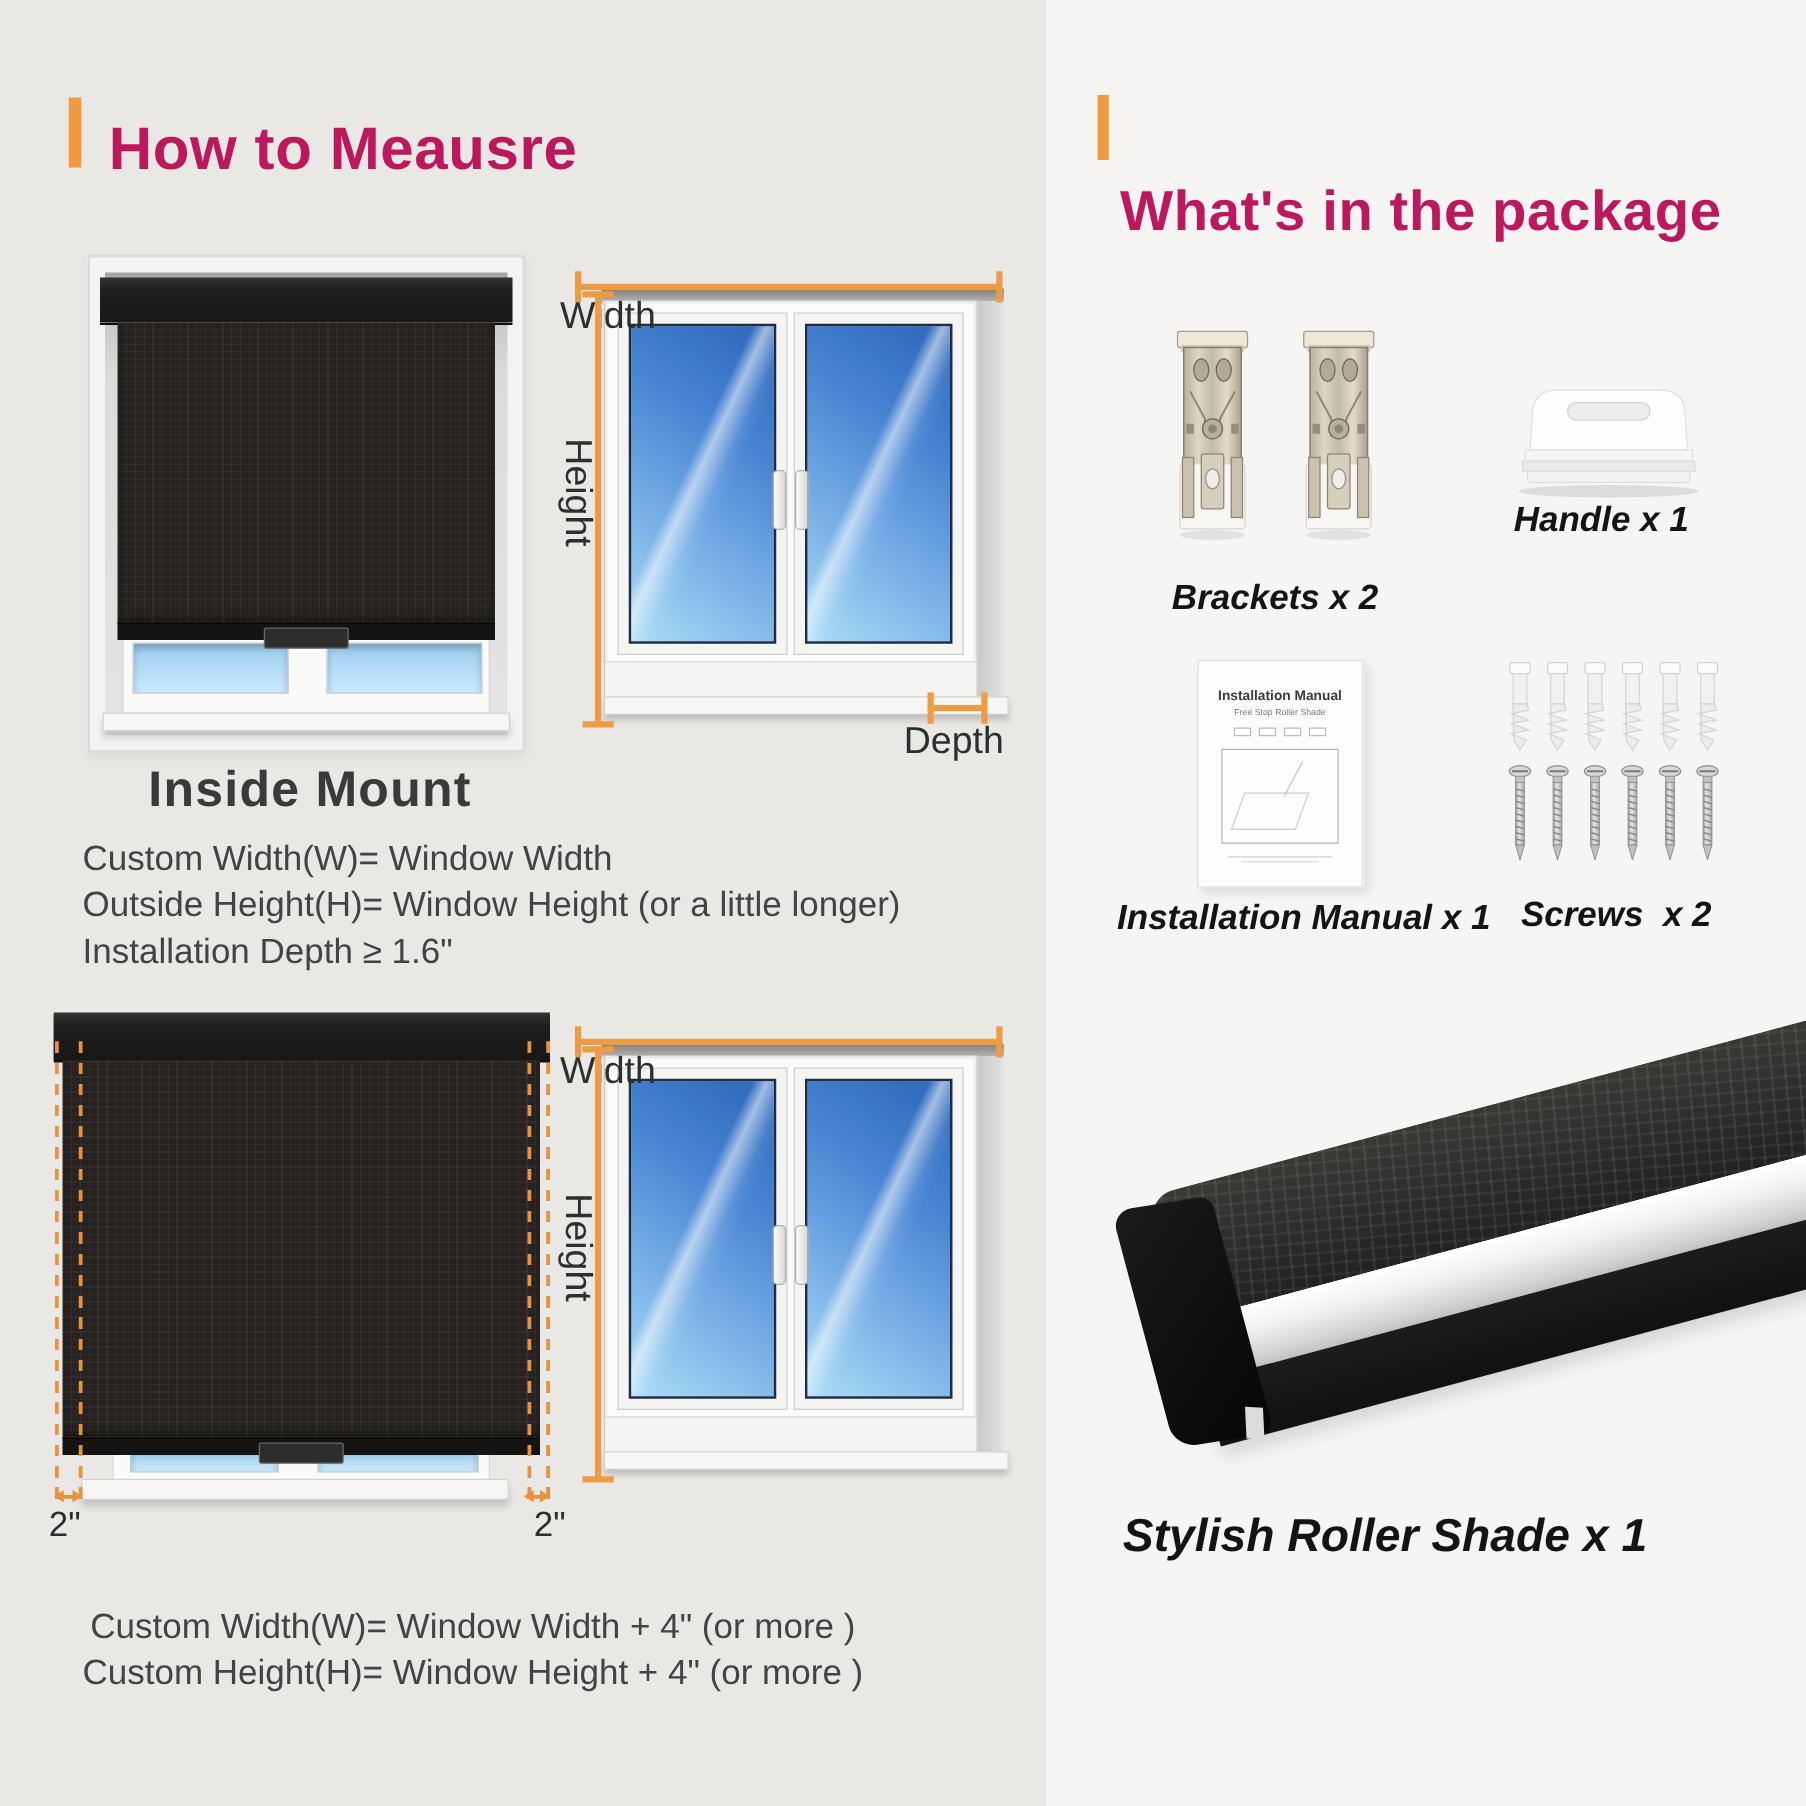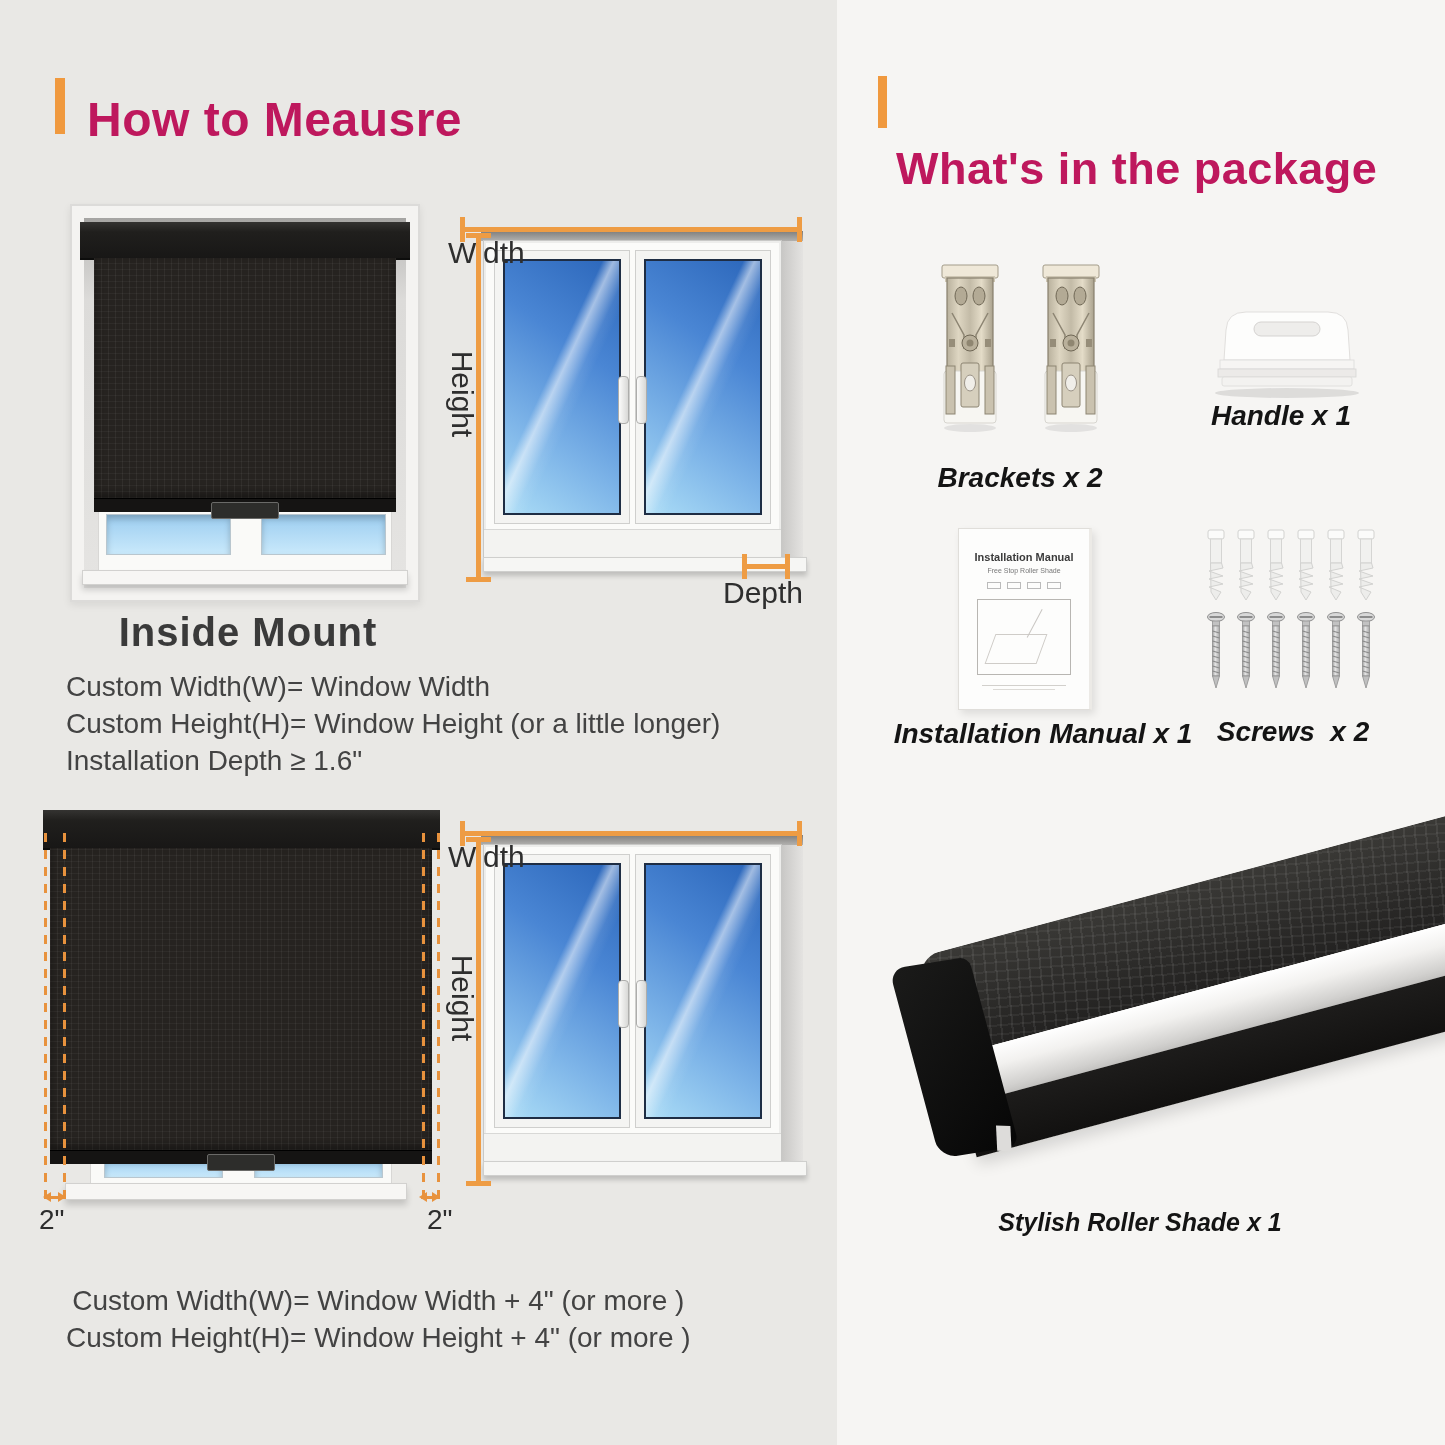--- a/index.html
+++ b/index.html
@@ -183,21 +183,21 @@
     <div class="m-label vheight">Height</div>
     <div class="m-h-line" style="left:296px;top:366px;width:44px;">
       <i class="cap-v" style="left:-2px;"></i>
       <i class="cap-v" style="right:-2px;"></i>
     </div>
     <div class="m-label hdepth">Depth</div>
   </div>
 
   <div class="specs" style="left:66px;top:668px;">
     <div>Custom Width(W)= Window Width</div>
-    <div>Custom Height(H)= Window Height (or a little longer)</div>
+    <div>Outside Height(H)= Window Height (or a little longer)</div>
     <div>Installation Depth ≥ 1.6"</div>
   </div>
 
   <div class="photo" style="left:35px;top:808px;width:430px;height:430px;">
     <div class="win-band" style="left:55px;width:300px;top:345px;height:30px;">
       <div class="pane" style="left:13px;top:4px;width:117px;height:18px;"></div>
       <div class="pane" style="left:163px;top:4px;width:127px;height:18px;"></div>
     </div>
     <div class="photo-sill" style="left:30px;width:340px;top:375px;height:15px;"></div>
     <div class="cassette" style="left:8px;right:25px;top:2px;height:38px;"></div>
@@ -454,15 +454,15 @@
   </svg>
   <div class="pkg-label" style="left:1158px;top:716px;width:270px;">Screws  x 2</div>
 
   <div class="roller-shade">
     <div class="rs-top"></div>
     <div class="rs-tube"></div>
     <div class="rs-bottom"></div>
     <div class="rs-cap"></div>
     <div class="rs-cap-sliver"></div>
   </div>
-  <div class="pkg-label" style="left:930px;top:1208px;width:420px;font-size:25px;">Stylish Roller Shade x 1</div>
+  <div class="pkg-label" style="left:898px;top:1208px;width:420px;font-size:37px;">Stylish Roller Shade x 1</div>
 
 </div>
 
 </body></html>

